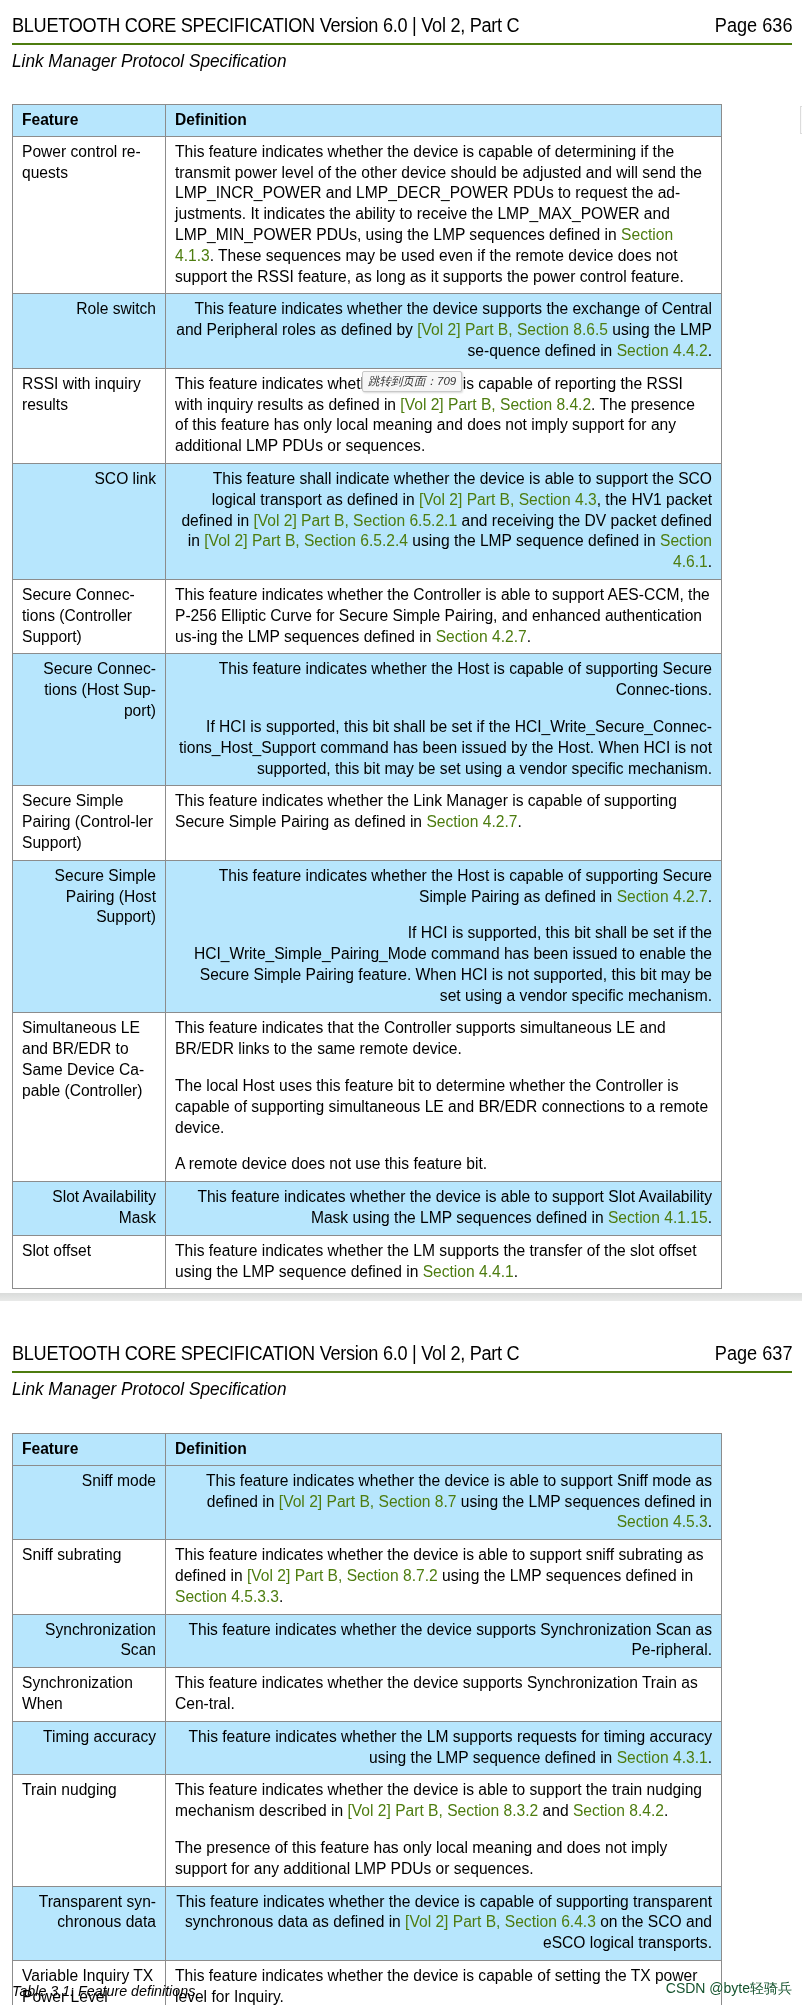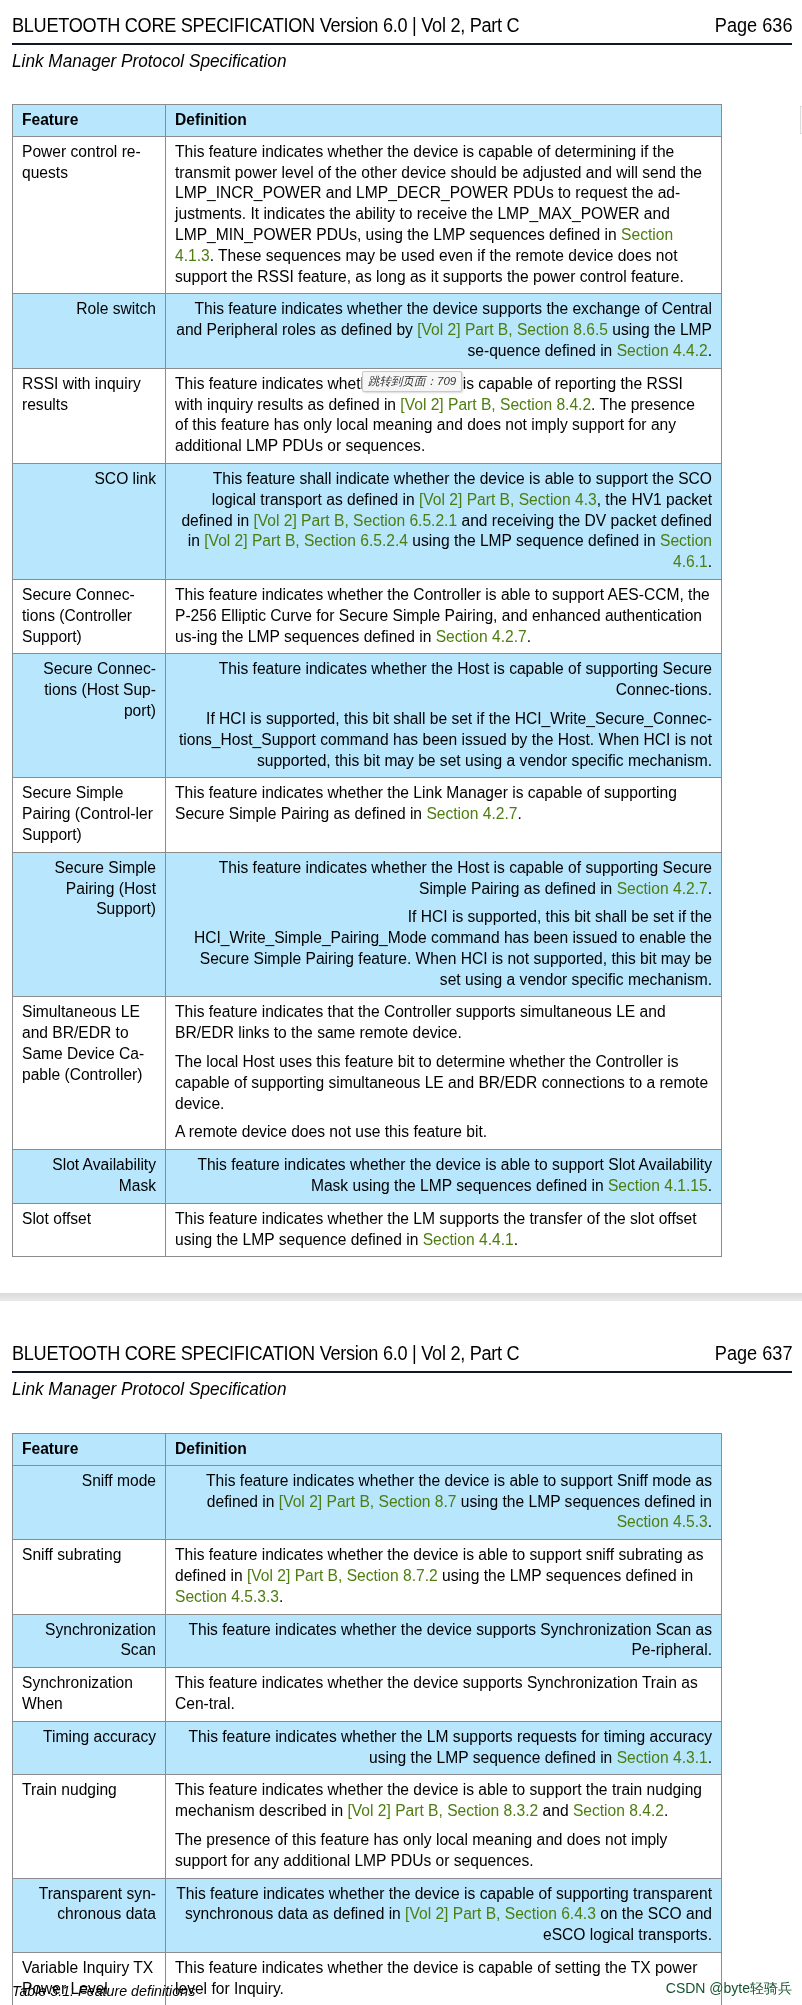--- a/index.html
+++ b/index.html
@@ -3,32 +3,32 @@
 <meta charset="utf-8">
 <style>
   html, body { margin: 0; padding: 0; background: #ffffff; }
   body { width: 802px; height: 2005px; position: relative; overflow: hidden;
          font-family: "Liberation Sans", sans-serif; color: #000; }
   .page { position: absolute; left: 0; width: 802px; background: #fff; }
   #page1 { top: 0; height: 1293px; }
   #page2 { top: 1301px; height: 704px; }
   .gap-band { position: absolute; left: 0; top: 1293px; width: 802px; height: 8px;
               background: linear-gradient(#d9dbda, #e9eae9); }
-  .hdr { position: absolute; left: 12px; right: 10px; height: 30px; border-bottom: 2px solid #0f172a; }
+  .hdr { position: absolute; left: 12px; right: 10px; height: 30px; border-bottom: 2px solid #4d7c0f; }
   .hdr .title { position: absolute; left: 0; bottom: 6px; font-size: 19.5px; letter-spacing: -0.3px; transform: scaleX(0.93); transform-origin: left bottom; white-space: nowrap; }
   .hdr .pageno { position: absolute; right: 0; bottom: 6px; font-size: 19.5px; transform: scaleX(0.93); transform-origin: right bottom; white-space: nowrap; }
   .subtitle { position: absolute; left: 12px; font-size: 18.5px; font-style: italic; transform: scaleX(0.93); transform-origin: left top; white-space: nowrap; }
   table.ft { position: absolute; left: 12px; width: 710px; border-collapse: collapse; table-layout: fixed; }
   table.ft td, table.ft th { border: 1.5px solid #8c8c8c; vertical-align: top; text-align: left;
        font-size: 15.6px; line-height: 20.8px; padding: 5px 9px 6px 9px; }
   table.ft th { background: #b7e6fd; font-weight: bold; padding-top: 5px; padding-bottom: 5px; }
   table.ft col.c1 { width: 153px; }
   table.ft tr.shade td { background: #b7e6fd; text-align: right; }
   table.ft td p { margin: 0; }
-  table.ft td p + p { margin-top: 8px; }
+  table.ft td p + p { margin-top: 16px; }
   .lnk { color: #4d7c0f; }
   .tooltip { position: absolute; left: 362px; top: 371px; height: 19px; padding: 0 5px;
              background: #f6f6f6; border: 1px solid #c8c8c8; border-radius: 2px;
              font-size: 11.5px; line-height: 19px; color: #333; box-shadow: 1px 1px 2px rgba(0,0,0,0.15); white-space: nowrap; font-style: italic; }
   .edge-widget { position: absolute; left: 800px; top: 106px; width: 6px; height: 26px; border: 1px solid #dcdcdc; background: #fafafa; }
   .footer { position: absolute; left: 12px; right: 10px; top: 1202px; height: 52px; }
   .footer .logo { position: absolute; left: 0; top: 0; width: 38px; height: 50px; }
   .footer .prop { position: absolute; left: 50px; top: 16px; font-size: 14px; }
   .footer .vdate { position: absolute; right: 0; top: 16px; font-size: 14px; }
   .caption { position: absolute; left: 12px; top: 1982px; font-size: 15px; font-style: italic; transform: scaleX(0.95); transform-origin: left top; white-space: nowrap; }

